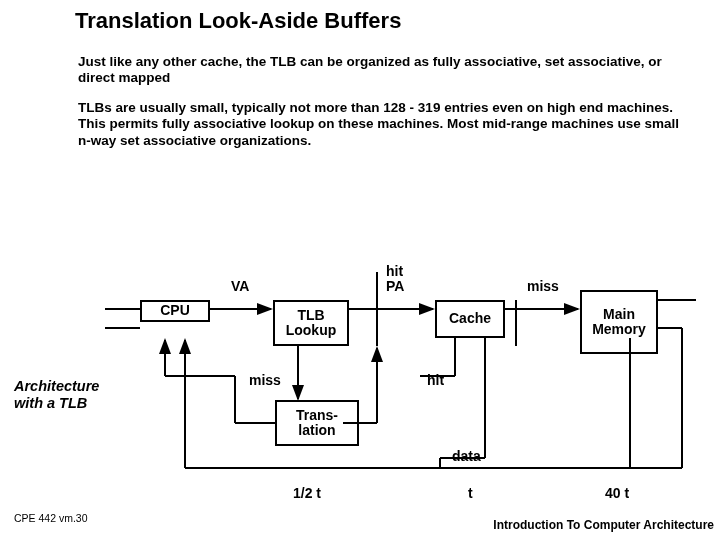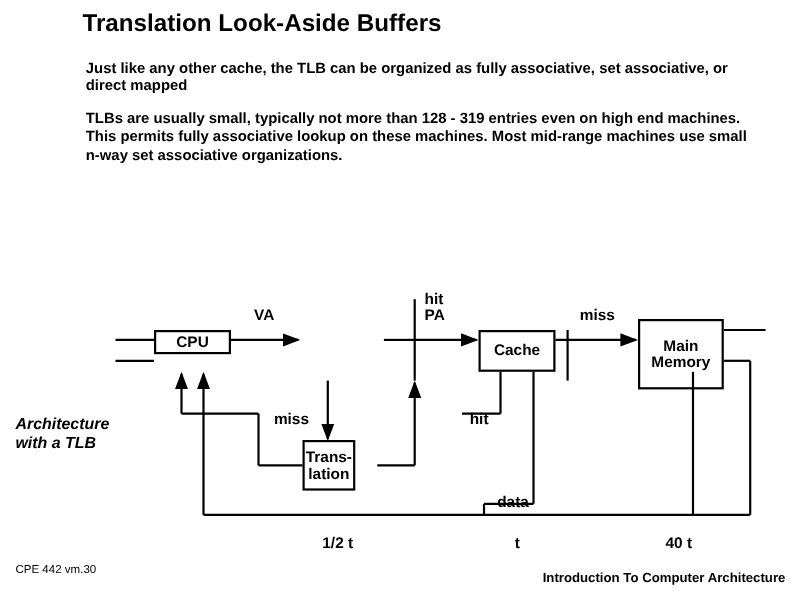--- a/index.html
+++ b/index.html
@@ -86,28 +86,31 @@
 
 <div class="caption">
   <span>Architecture</span><br>
   <span>with a TLB</span>
 </div>
 
 <div class="diagram">
 
   <div class="box" style="left:140px; top:300px; width:70px; height:22px;text-align:center;">CPU</div>
 
+  <div class="box" style="left:273px; top:300px; width:76px; height:46px;">
+    <span>TLB<br>Lookup</span>
+  </div>
 
   <div class="box" style="left:435px; top:300px; width:70px; height:38px;text-align:center;">Cache</div>
 
   <div class="box" style="left:580px; top:290px; width:78px; height:64px;">
     <span>Main<br>Memory</span>
   </div>
 
-  <div class="box" style="left:275px; top:400px; width:48px; height:46px;">
+  <div class="box" style="left:275px; top:400px; width:84px; height:46px;">
     <span>Trans-<br>lation</span>
   </div>
 
   <div class="lbl" style="left:231px; top:278px;">VA</div>
   <div class="lbl" style="left:386px; top:264px; line-height:1.05;">
     <span>hit</span><br>
     <span>PA</span>
   </div>
   <div class="lbl" style="left:527px; top:278px;">miss</div>
   <div class="lbl" style="left:249px; top:372px;">miss</div>

